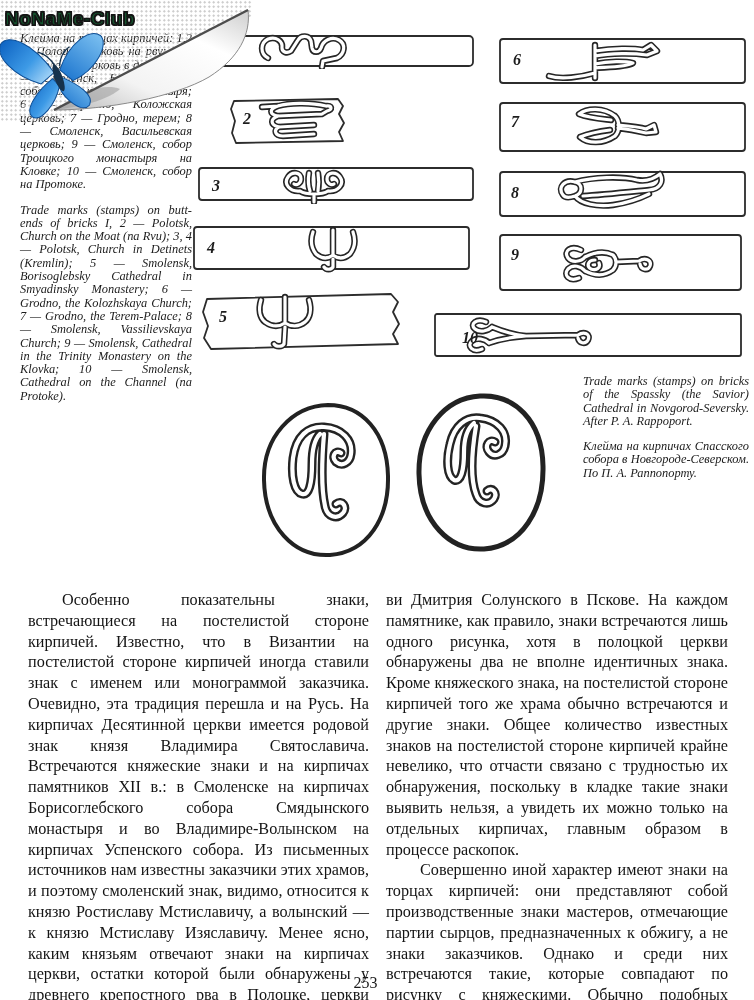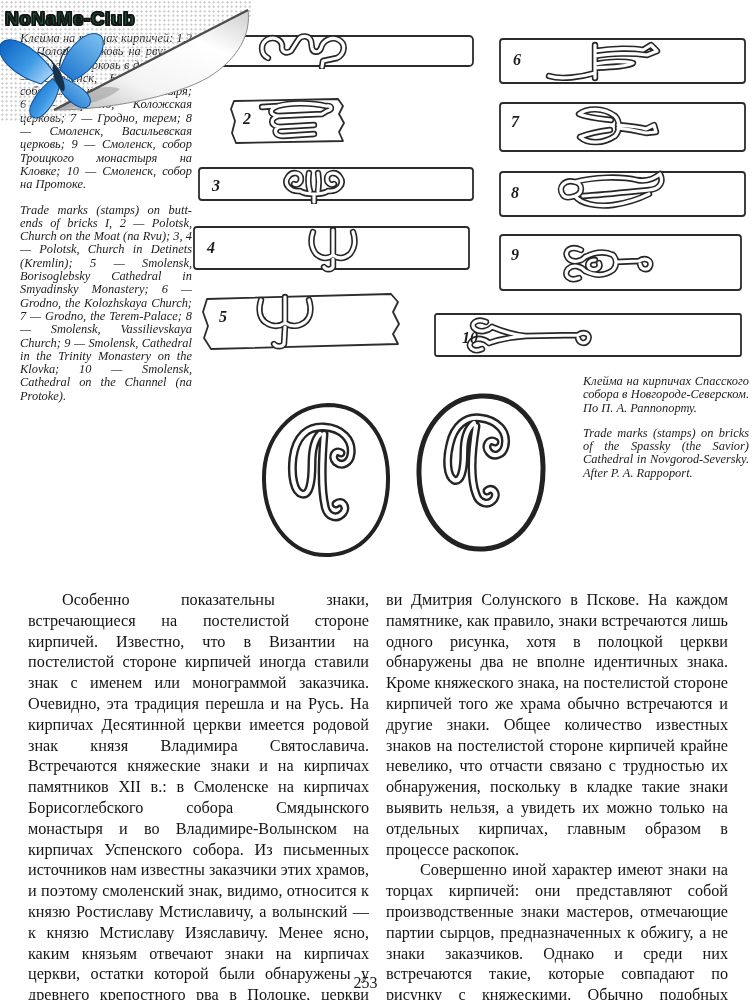--- a/index.html
+++ b/index.html
@@ -129,22 +129,22 @@
     <path class="ostem-inner" d="M46,94 C38,92 35,76 37,58 C40,36 52,26 68,27 C86,28 97,40 95,54 C94,63 86,67 80,62 C75,57 79,49 85,53 M46,94 C53,96 56,84 56,64 C56,50 58,40 64,34 M68,34 C66,58 65,88 69,106 C71,117 81,120 87,113 C92,107 86,99 80,104"></path>
   </svg>
 
   <svg class="fig" style="left:410px;top:390px;" width="140" height="166">
     <path class="oval-outline" style="stroke-width:5" d="M70,6 C104,4 132,30 133,76 C134,120 112,156 74,159 C40,161 10,132 9,84 C8,40 35,8 70,6 Z"></path>
     <path class="ostem-outer" d="M44,90 C37,86 36,70 40,54 C44,36 56,26 70,28 C88,30 98,42 95,56 C93,65 84,68 79,62 C74,56 79,48 85,52 M44,90 C51,93 54,80 54,62 C54,48 58,38 64,33 M66,36 C62,60 60,88 66,104 C69,114 79,116 84,109 C88,103 82,96 77,101"></path>
     <path class="ostem-inner" d="M44,90 C37,86 36,70 40,54 C44,36 56,26 70,28 C88,30 98,42 95,56 C93,65 84,68 79,62 C74,56 79,48 85,52 M44,90 C51,93 54,80 54,62 C54,48 58,38 64,33 M66,36 C62,60 60,88 66,104 C69,114 79,116 84,109 C88,103 82,96 77,101"></path>
   </svg>
 
   <div class="figcap cap-right">
+    <p>Trade marks (stamps) on bricks of the Spassky (the Savior) Cathedral in Novgorod-Seversky. After P. A. Rappoport.</p>
     <p>Клейма на кирпичах Спасского собора в Новгороде-Северском. По П. А. Раппопорту.</p>
-    <p>Trade marks (stamps) on bricks of the Spassky (the Savior) Cathedral in Novgorod-Seversky. After P. A. Rappoport.</p>
   </div>
 
   <div class="bodycol col-l">
     <p class="indent">Особенно показательны знаки, встречающиеся на постелистой стороне кирпичей. Известно, что в Византии на постелистой стороне кирпичей иногда ставили знак с именем или монограммой заказчика. Очевидно, эта традиция перешла и на Русь. На кирпичах Десятинной церкви имеется родовой знак князя Владимира Святославича. Встречаются княжеские знаки и на кирпичах памятников XII в.: в Смоленске на кирпичах Борисоглебского собора Смядынского монастыря и во Владимире-Волынском на кирпичах Успенского собора. Из письменных источников нам известны заказчики этих храмов, и поэтому смоленский знак, видимо, относится к князю Ростиславу Мстиславичу, а волынский — к князю Мстиславу Изяславичу. Менее ясно, каким князьям отвечают знаки на кирпичах церкви, остатки которой были обнаружены у древнего крепостного рва в Полоцке, церкви Благовещения в Витебске и церк-</p>
   </div>
   <div class="bodycol col-r">
     <p>ви Дмитрия Солунского в Пскове. На каждом памятнике, как правило, знаки встречаются лишь одного рисунка, хотя в полоцкой церкви обнаружены два не вполне идентичных знака. Кроме княжеского знака, на постелистой стороне кирпичей того же храма обычно встречаются и другие знаки. Общее количество известных знаков на постелистой стороне кирпичей крайне невелико, что отчасти связано с трудностью их обнаружения, поскольку в кладке такие знаки выявить нельзя, а увидеть их можно только на отдельных кирпичах, главным образом в процессе раскопок.</p>
     <p class="indent">Совершенно иной характер имеют знаки на торцах кирпичей: они представляют собой производственные знаки мастеров, отмечающие партии сырцов, предназначенных к обжигу, а не знаки заказчиков. Однако и среди них встречаются такие, которые совпадают по рисунку с княжескими. Обычно подобных знаков бывает очень не-</p>
   </div>
 

